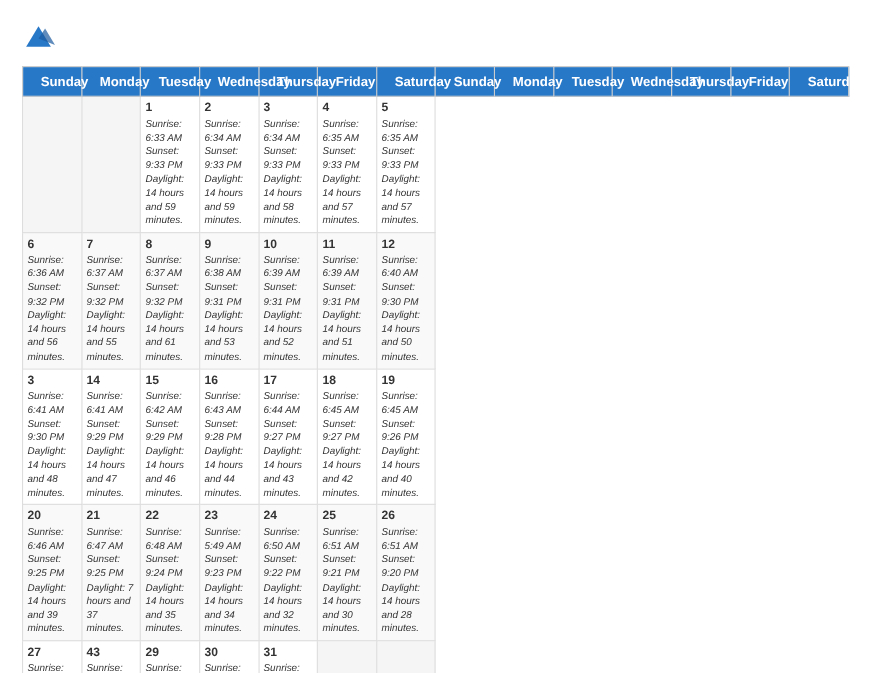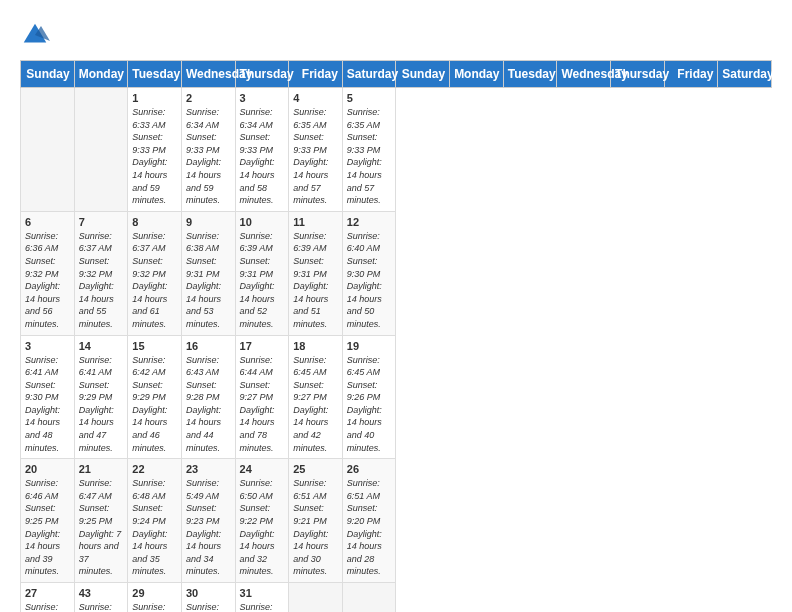--- a/index.html
+++ b/index.html
@@ -55,21 +55,21 @@
     table {
       width: 100%;
       border-collapse: collapse;
       table-layout: fixed;
     }
     th {
       background-color: #2878c8;
       color: #fff;
       font-size: 12px;
       font-weight: bold;
-      padding: 6px 4px;
+      padding: 6px 16px;
       text-align: right;
       border: 1px solid #ccc;
     }
     td {
       vertical-align: top;
       border: 1px solid #ddd;
       padding: 4px;
       font-size: 9.5px;
       color: #333;
       height: 90px;
@@ -267,21 +267,21 @@
             <span>Sunrise: 6:43 AM</span><br>
             <span>Sunset: 9:28 PM</span><br>
             <span>Daylight: 14 hours and 44 minutes.</span>
           </div>
         </td>
         <td>
           <span class="day-num">17</span>
           <div class="day-info">
             <span>Sunrise: 6:44 AM</span><br>
             <span>Sunset: 9:27 PM</span><br>
-            <span>Daylight: 14 hours and 78 minutes.</span>
+            <span>Daylight: 14 hours and 43 minutes.</span>
           </div>
         </td>
         <td>
           <span class="day-num">18</span>
           <div class="day-info">
             <span>Sunrise: 6:45 AM</span><br>
             <span>Sunset: 9:27 PM</span><br>
             <span>Daylight: 14 hours and 42 minutes.</span>
           </div>
         </td>

